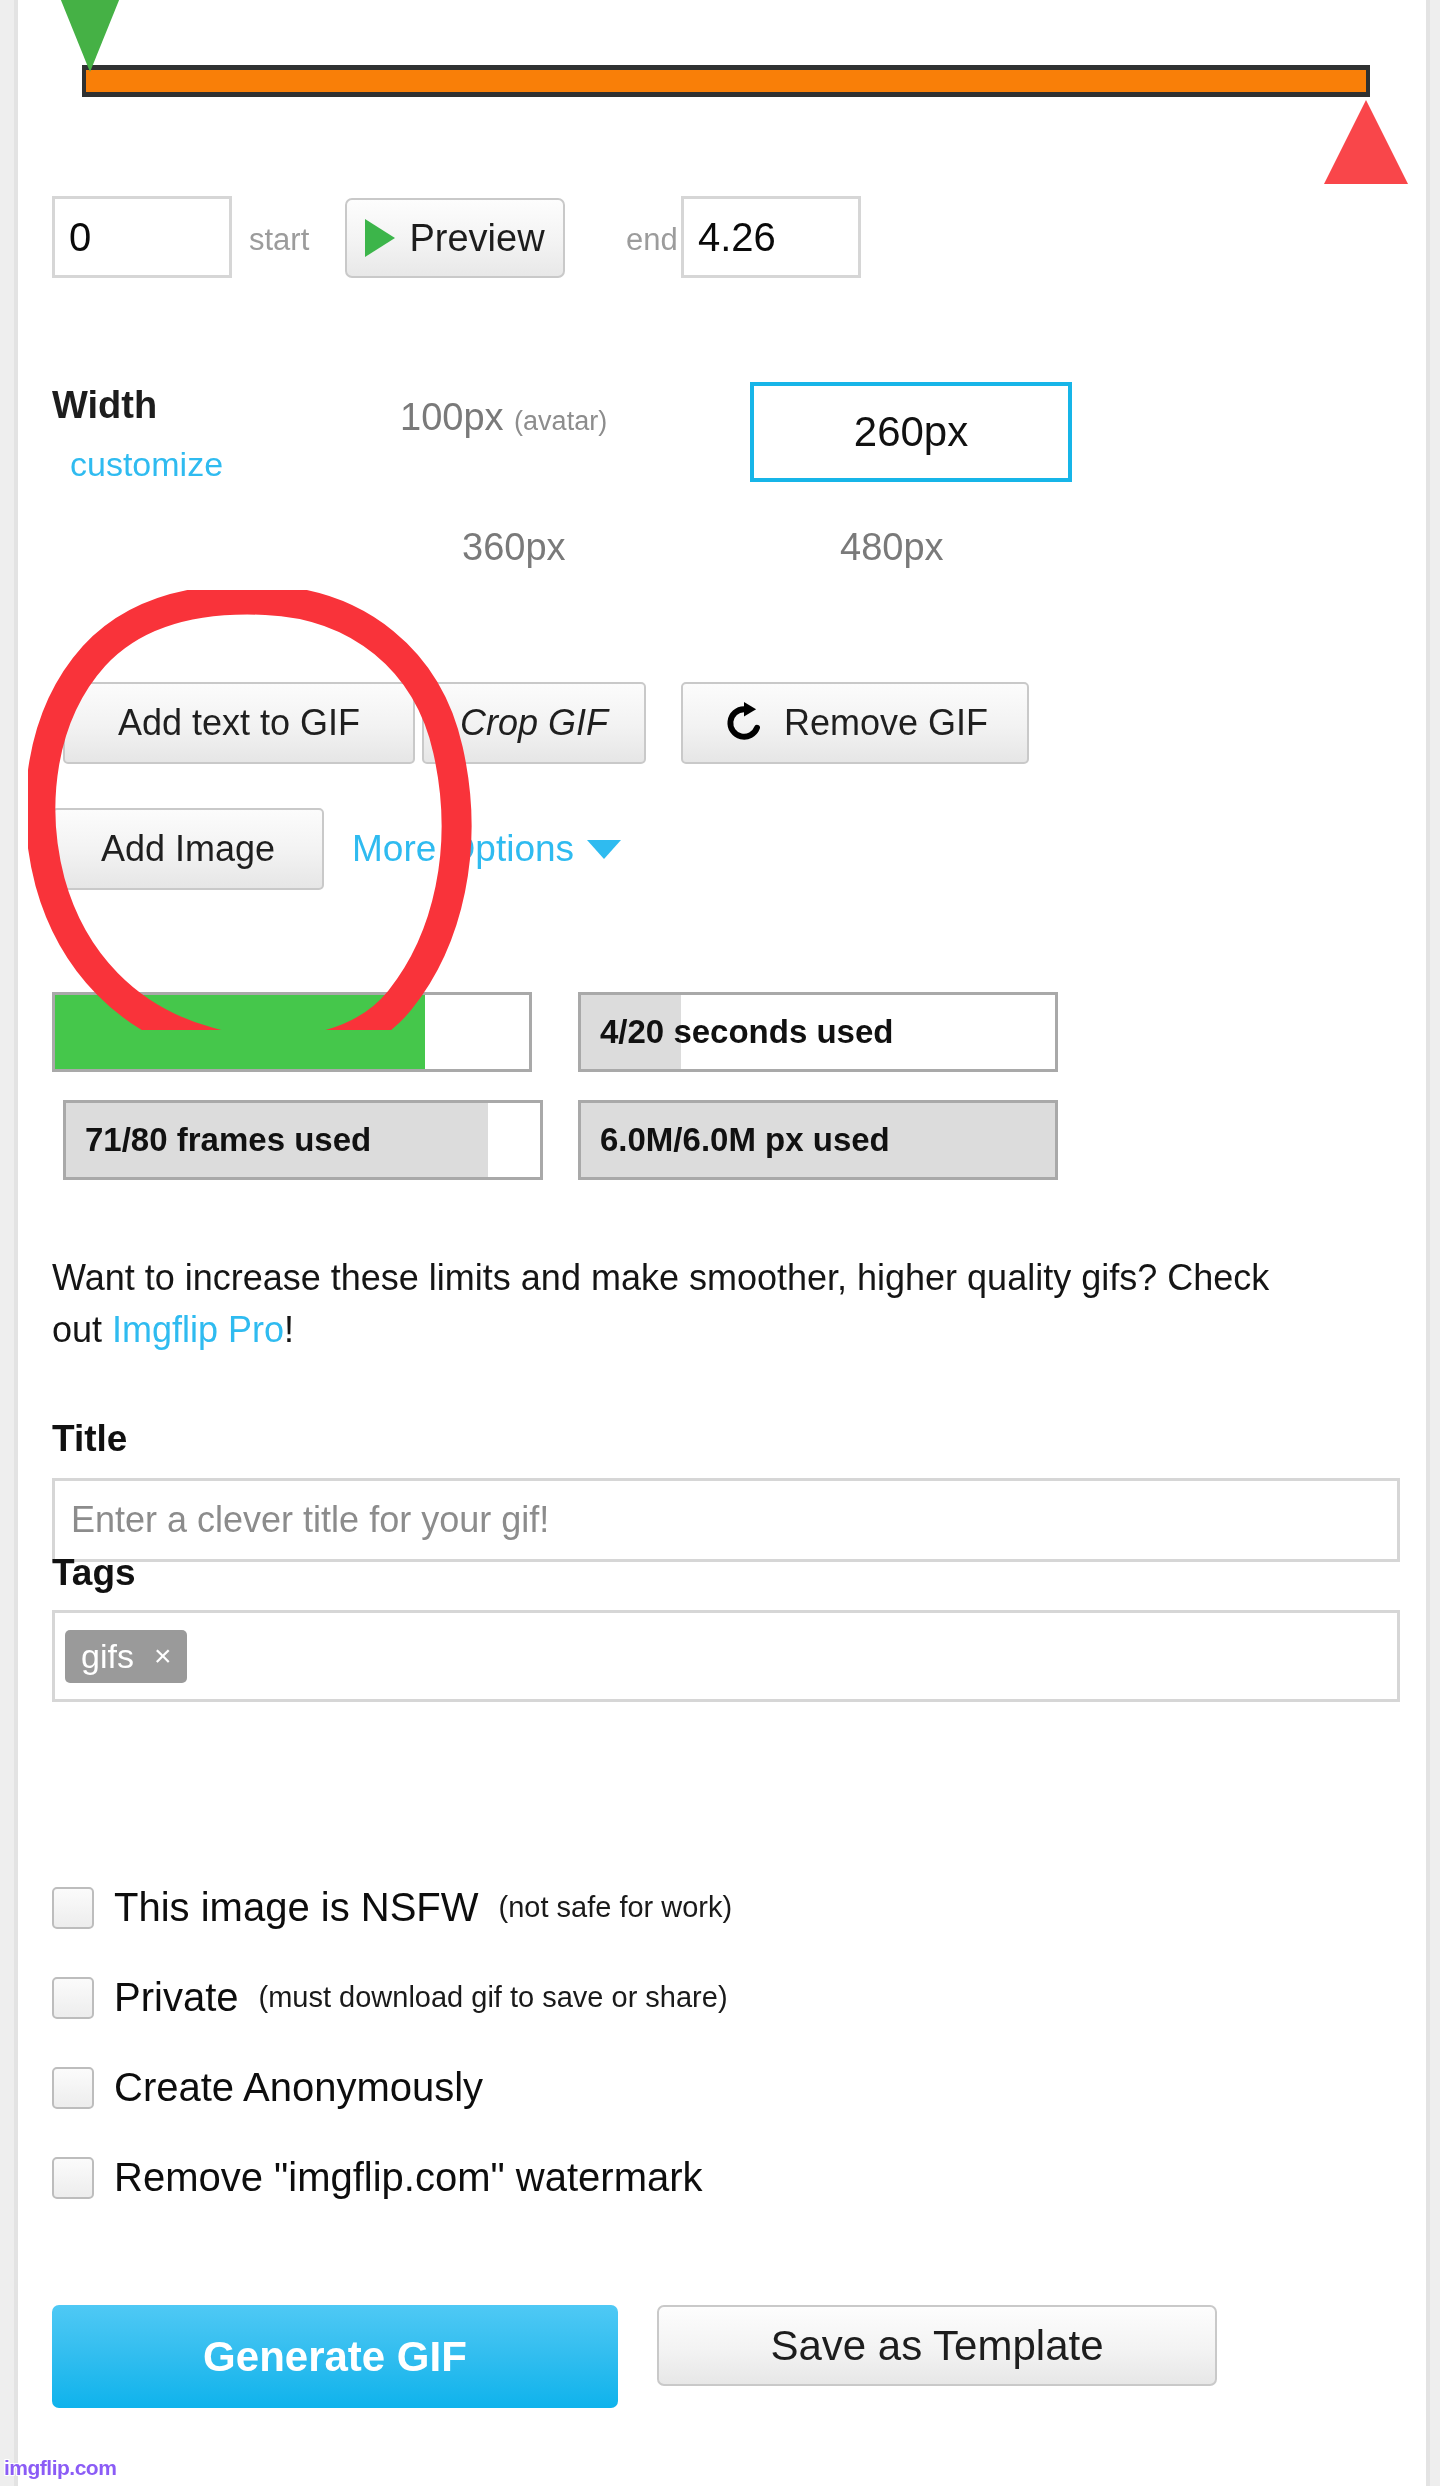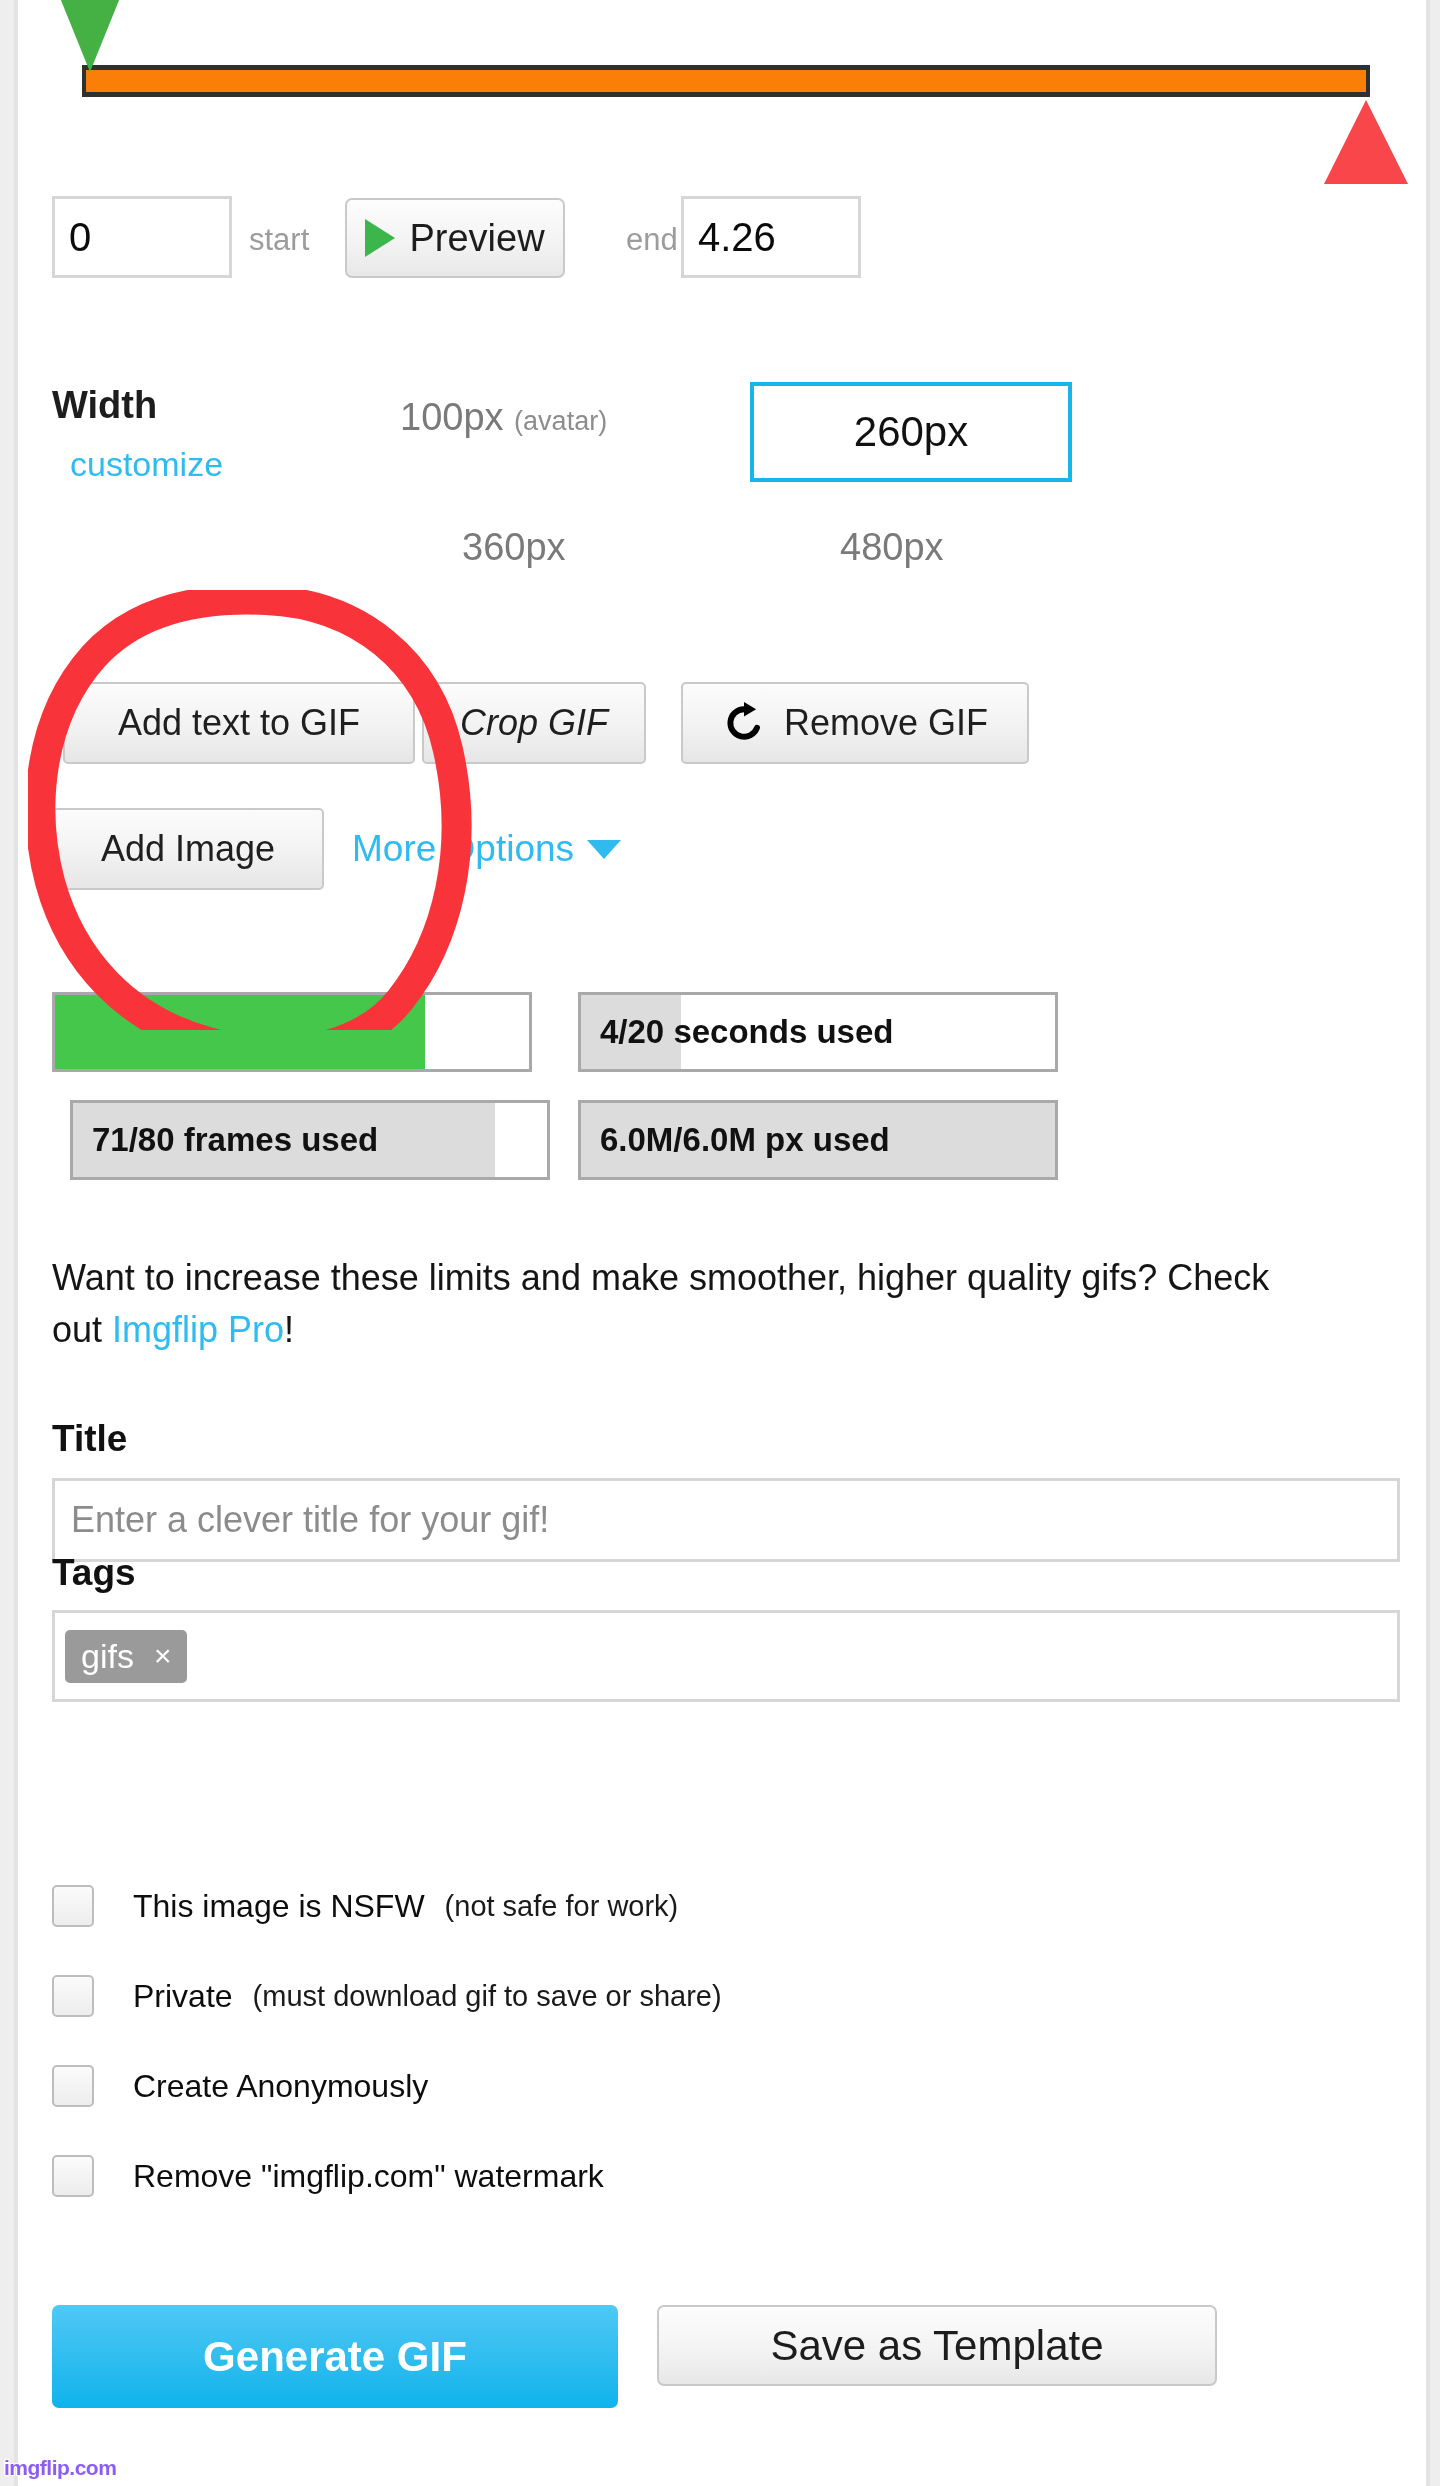--- a/index.html
+++ b/index.html
@@ -169,21 +169,21 @@
   .statfill.green { background: #45c74b; }
   .statfill.grey  { background: #dcdcdc; }
   .stattext {
     position: absolute; left: 19px; top: 0; height: 100%;
     display: flex; align-items: center;
     font-size: 33px; font-weight: bold; color: #111111;
     white-space: nowrap; z-index: 2;
   }
   #stat-fps    { left: 30px;  top: 0;   width: 480px; }
   #stat-sec    { left: 556px; top: 0;   width: 480px; }
-  #stat-frames { left: 48px;  top: 108px; width: 480px; }
+  #stat-frames { left: 41px;  top: 108px; width: 480px; }
   #stat-px     { left: 556px; top: 108px; width: 480px; }
 
   
   .pro-text {
     position: absolute; left: 30px; top: 1252px;
     width: 1240px;
     font-size: 36px; color: #151515; line-height: 1.45;
   }
   .pro-link { color: #2fbbf0; cursor: pointer; }
 
@@ -227,21 +227,21 @@
     position: absolute; left: 30px;
     display: flex; align-items: center; gap: 20px;
     cursor: pointer;
   }
   .cbox {
     width: 42px; height: 42px;
     border: 2px solid #bdbdbd; border-radius: 5px;
     background: linear-gradient(to bottom, #fbfbfb, #ededed);
     flex: 0 0 auto;
   }
-  .cb-main { font-size: 32px; color: #0d0d0d; margin-left: 19px; }
+  .cb-main { font-size: 40px; color: #0d0d0d; }
   .cb-sub  { font-size: 29px; color: #1a1a1a; }
   #cb-nsfw  { top: 1885px; }
   #cb-priv  { top: 1975px; }
   #cb-anon  { top: 2065px; }
   #cb-water { top: 2155px; }
 
   
   #btn-generate {
     position: absolute; left: 30px; top: 2305px;
     width: 566px; height: 103px;

